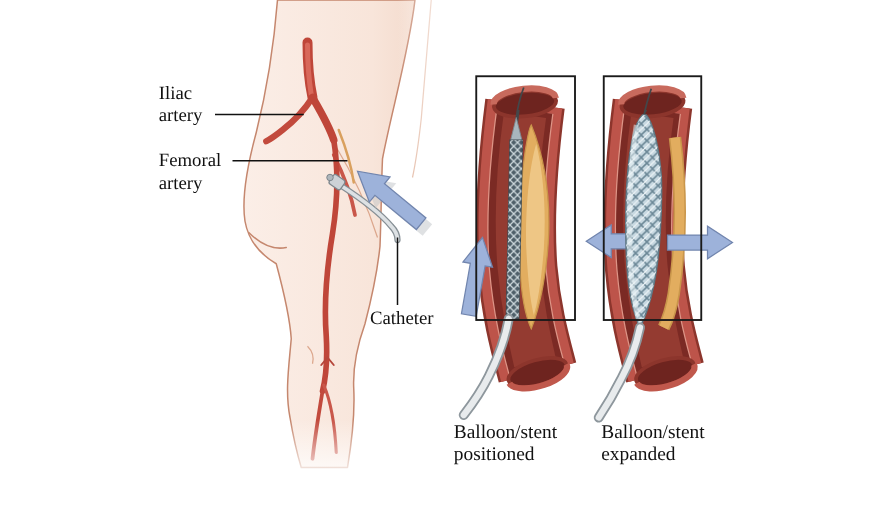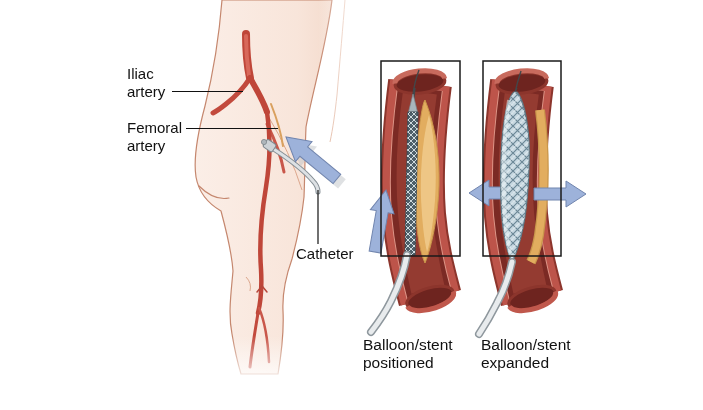--- a/index.html
+++ b/index.html
@@ -1,17 +1,17 @@
 <!DOCTYPE html>
 <html><head>
 <meta charset="utf-8">
 <style>
   html,body{margin:0;padding:0;background:#fff;}
   .stage{position:relative;width:703px;height:410px;background:#fff;overflow:hidden;
-         font-family:Liberation Sans, sans-serif;}
+         font-family:Liberation Serif, serif;}
   svg{display:block;}
   text{fill:#111;}
   .lbl{font-size:15px;}
   .cap{font-size:15.5px;}
 </style>
 </head>
 <body>
 
 <div class="stage">
 <svg width="703" height="410" viewBox="0 0 703 410">

